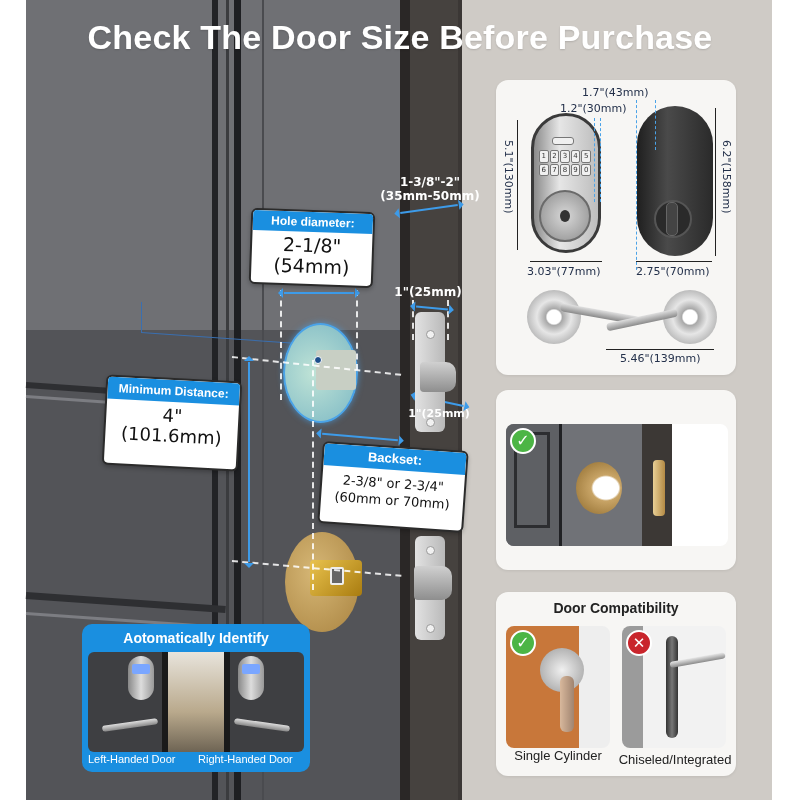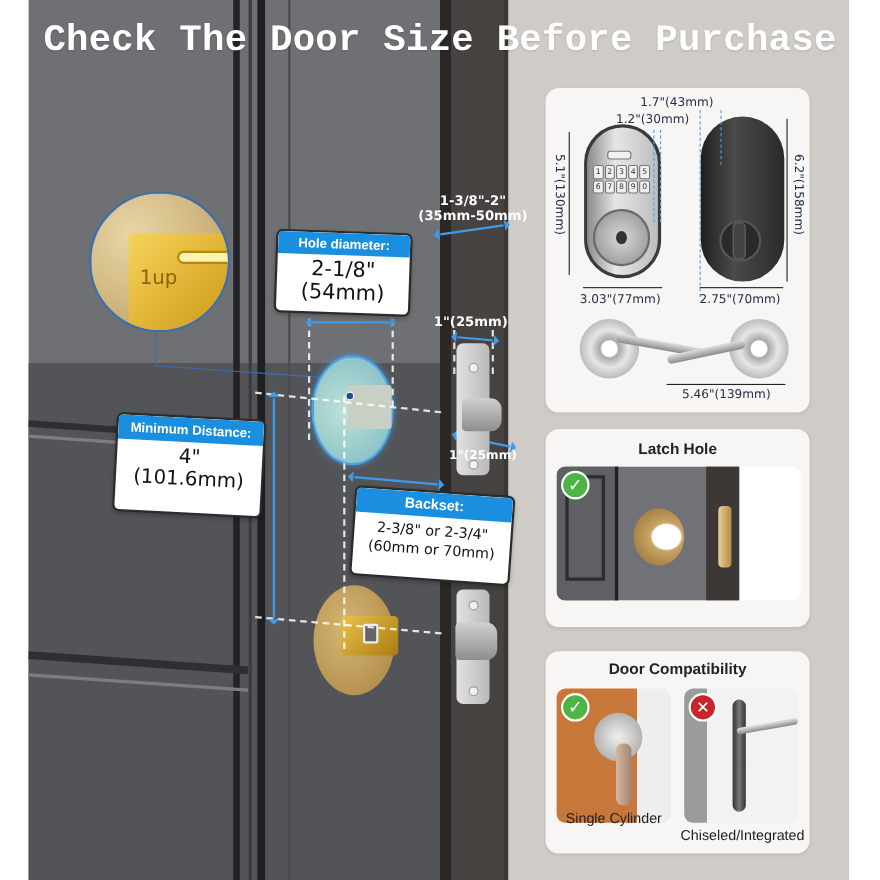--- a/index.html
+++ b/index.html
@@ -15,21 +15,21 @@
     .door { position: absolute; left: 26px; top: 0; width: 380px; height: 800px; background: #6f7074; }
     .door-lower { position: absolute; left: 26px; top: 330px; width: 380px; height: 470px; background: #535458; }
     .stile-groove { position: absolute; top: 0; height: 800px; background: #2a2b2e; }
     .rail-shadow { position: absolute; background: #2e2f32; }
     .rail-light { position: absolute; background: #7c7d82; }
     .door-edge { position: absolute; left: 400px; top: 0; width: 62px; height: 800px; background: #3b3735; }
     .door-edge-face { position: absolute; left: 408px; top: 0; width: 50px; height: 800px; background: #46423f; }
     .door-edge-dark { position: absolute; left: 400px; top: 0; width: 10px; height: 800px; background: #2a2726; }
 
     .title { position: absolute; left: 0; top: 18px; width: 800px; text-align: center; color: #ffffff;
-             font-family: Liberation Mono, monospace; font-weight: bold; font-size: 34px; letter-spacing: 0.2px;
+             font-family: Liberation Sans, sans-serif; font-weight: bold; font-size: 34px; letter-spacing: 0.2px;
              text-shadow: 0 1px 2px rgba(0,0,0,0.15); }
 
     
     .zoom-circle { position: absolute; left: 81px; top: 174px; width: 128px; height: 128px; border-radius: 50%;
                    border: 2px solid #3a6fb0; overflow: hidden;
                    background: radial-gradient(circle at 30% 30%, #e8d6a6, #b89a5c); }
     .zoom-plate { position: absolute; left: 34px; top: 36px; width: 100px; height: 100px;
                   background: linear-gradient(135deg, #f6d35a, #c9920e); }
     .zoom-slot { position: absolute; left: 78px; top: 52px; width: 60px; height: 12px; border-radius: 6px; background: #fff2b0; border: 2px solid #b9860c; }
     .zoom-text { position: absolute; left: 44px; top: 66px; font-size: 18px; color: #8a6508; }
@@ -127,25 +127,20 @@
   <div class="rail-shadow" style="left:26px;top:592px;width:200px;height:7px;transform:rotate(4deg);transform-origin:left;"></div>
   <div class="rail-light" style="left:26px;top:612px;width:200px;height:3px;transform:rotate(4deg);transform-origin:left;"></div>
   <div class="wall"></div>
   <div class="door-edge"></div>
   <div class="door-edge-face"></div>
   <div class="door-edge-dark"></div>
   <div class="right-margin"></div>
 
   <div class="title">Check The Door Size Before Purchase</div>
 
-  <div class="zoom-circle">
-    <div class="zoom-plate"></div>
-    <div class="zoom-slot"></div>
-    <div class="zoom-text">1up</div>
-  </div>
   <div class="zoom-leader-v"></div>
   <div class="zoom-leader-h"></div>
 
   <div class="bore"></div>
   <div class="bore-plate"></div>
   <div class="bore-dot"></div>
   <div class="bore2"></div>
   <div class="bore2-plate"></div>
   <div class="bore2-sq"></div>
 
@@ -197,20 +192,36 @@
   </div>
 
   <div class="label-card" style="left:320px;top:446px;width:146px;height:82px;transform:rotate(4deg);">
     <div class="label-head" style="font-size:13px;height:22px;line-height:22px;">Backset:</div>
     <div class="label-body" style="font-size:13px;padding-top:6px;line-height:1.3;">
       <div>2-3/8" or 2-3/4"</div>
       <div>(60mm or 70mm)</div>
     </div>
   </div>
 
+  <div class="auto-card">
+    <div class="auto-title">Aotomatically Identify</div>
+    <div class="auto-img">
+      <div style="position:absolute;left:78px;top:0;width:58px;height:100px;background:linear-gradient(180deg,#e8e4dc,#b9a98c 60%,#6e6454);"></div>
+      <div style="position:absolute;left:74px;top:0;width:6px;height:100px;background:#1a1a1a;"></div>
+      <div style="position:absolute;left:136px;top:0;width:6px;height:100px;background:#1a1a1a;"></div>
+      <div style="position:absolute;left:40px;top:4px;width:26px;height:44px;border-radius:13px;background:linear-gradient(90deg,#888,#ddd,#999);"></div>
+      <div style="position:absolute;left:44px;top:12px;width:18px;height:10px;background:#7aa6ff;border-radius:2px;"></div>
+      <div style="position:absolute;left:150px;top:4px;width:26px;height:44px;border-radius:13px;background:linear-gradient(90deg,#888,#ddd,#999);"></div>
+      <div style="position:absolute;left:154px;top:12px;width:18px;height:10px;background:#7aa6ff;border-radius:2px;"></div>
+      <div style="position:absolute;left:14px;top:70px;width:56px;height:6px;border-radius:3px;background:linear-gradient(180deg,#ddd,#888);transform:rotate(-8deg);"></div>
+      <div style="position:absolute;left:146px;top:70px;width:56px;height:6px;border-radius:3px;background:linear-gradient(180deg,#ddd,#888);transform:rotate(8deg);"></div>
+    </div>
+    <div class="auto-cap" style="left:6px;">Left-Handed Door</div>
+    <div class="auto-cap" style="left:116px;">Right-Handed Door</div>
+  </div>
 
   <div class="card" style="left:496px;top:80px;width:240px;height:295px;">
   </div>
   <div class="lock-front"></div>
   <div class="keypad-top"></div>
   <div class="keypad">
     <span>1</span>
     <span>2</span>
     <span>3</span>
     <span>4</span>
@@ -247,21 +258,20 @@
   <div class="dim-text" style="left:636px;top:265px;">2.75"(70mm)</div>
 
   <div class="lever-rose" style="left:527px;top:290px;"></div>
   <div class="lever-rose" style="left:663px;top:290px;"></div>
   <div class="lever-arm" style="left:560px;top:310px;width:80px;transform:rotate(10deg);"></div>
   <div class="lever-arm" style="left:606px;top:316px;width:72px;transform:rotate(-12deg);"></div>
   <div class="dim-line" style="left:606px;top:349px;width:108px;height:1px;"></div>
   <div class="dim-text" style="left:620px;top:352px;">5.46"(139mm)</div>
 
   <div class="card" style="left:496px;top:390px;width:240px;height:180px;">
-    <div class="card-title" style="top:10px;">Latch Hole</div>
     <div class="img-frame" style="left:10px;top:34px;width:222px;height:122px;background:#ffffff;">
       <div style="position:absolute;left:0;top:0;width:166px;height:122px;background:#707277;"></div>
       <div style="position:absolute;left:0;top:0;width:56px;height:122px;border-right:3px solid #202124;background:#5e6064;"></div>
       <div style="position:absolute;left:8px;top:8px;width:36px;height:96px;border:3px solid #2c2d30;"></div>
       <div style="position:absolute;left:136px;top:0;width:30px;height:122px;background:#3c3835;"></div>
       <div style="position:absolute;left:70px;top:38px;width:46px;height:52px;border-radius:50%;background:radial-gradient(ellipse at 65% 50%,#ffffff 30%,#c8a466 35%,#8e6a2c);"></div>
       <div style="position:absolute;left:147px;top:36px;width:12px;height:56px;border-radius:4px;background:linear-gradient(90deg,#e8cf95,#b48a44);"></div>
       <div class="check-badge" style="left:4px;top:4px;">✓</div>
     </div>
   </div>
@@ -271,17 +281,17 @@
     <div class="img-frame" style="left:10px;top:34px;width:104px;height:122px;background:linear-gradient(90deg,#c8773a 70%,#eeeeee 70%);">
       <div style="position:absolute;left:34px;top:22px;width:44px;height:44px;border-radius:50%;background:radial-gradient(circle,#f0f0f0,#9a9a9a);"></div>
       <div style="position:absolute;left:54px;top:50px;width:14px;height:56px;border-radius:6px;background:linear-gradient(90deg,#d8b89c,#a08470);"></div>
       <div class="check-badge" style="left:4px;top:4px;">✓</div>
     </div>
     <div class="img-frame" style="left:126px;top:34px;width:104px;height:122px;background:linear-gradient(90deg,#9b9b9b 20%,#f2f2f2 20%);">
       <div style="position:absolute;left:44px;top:10px;width:12px;height:102px;border-radius:6px;background:linear-gradient(90deg,#333,#777,#333);"></div>
       <div style="position:absolute;left:48px;top:36px;width:56px;height:6px;border-radius:3px;background:linear-gradient(180deg,#e6e6e6,#8a8a8a);transform:rotate(-10deg);transform-origin:left;"></div>
       <div class="x-badge" style="left:4px;top:4px;">✕</div>
     </div>
-    <div class="caption" style="left:4px;width:116px;top:144px;">Single Cylinder</div>
+    <div class="caption" style="left:4px;width:116px;top:156px;">Single Cylinder</div>
     <div class="caption" style="left:120px;width:118px;top:160px;">Chiseled/Integrated</div>
   </div>
 
 </div>
 
 </body></html>

